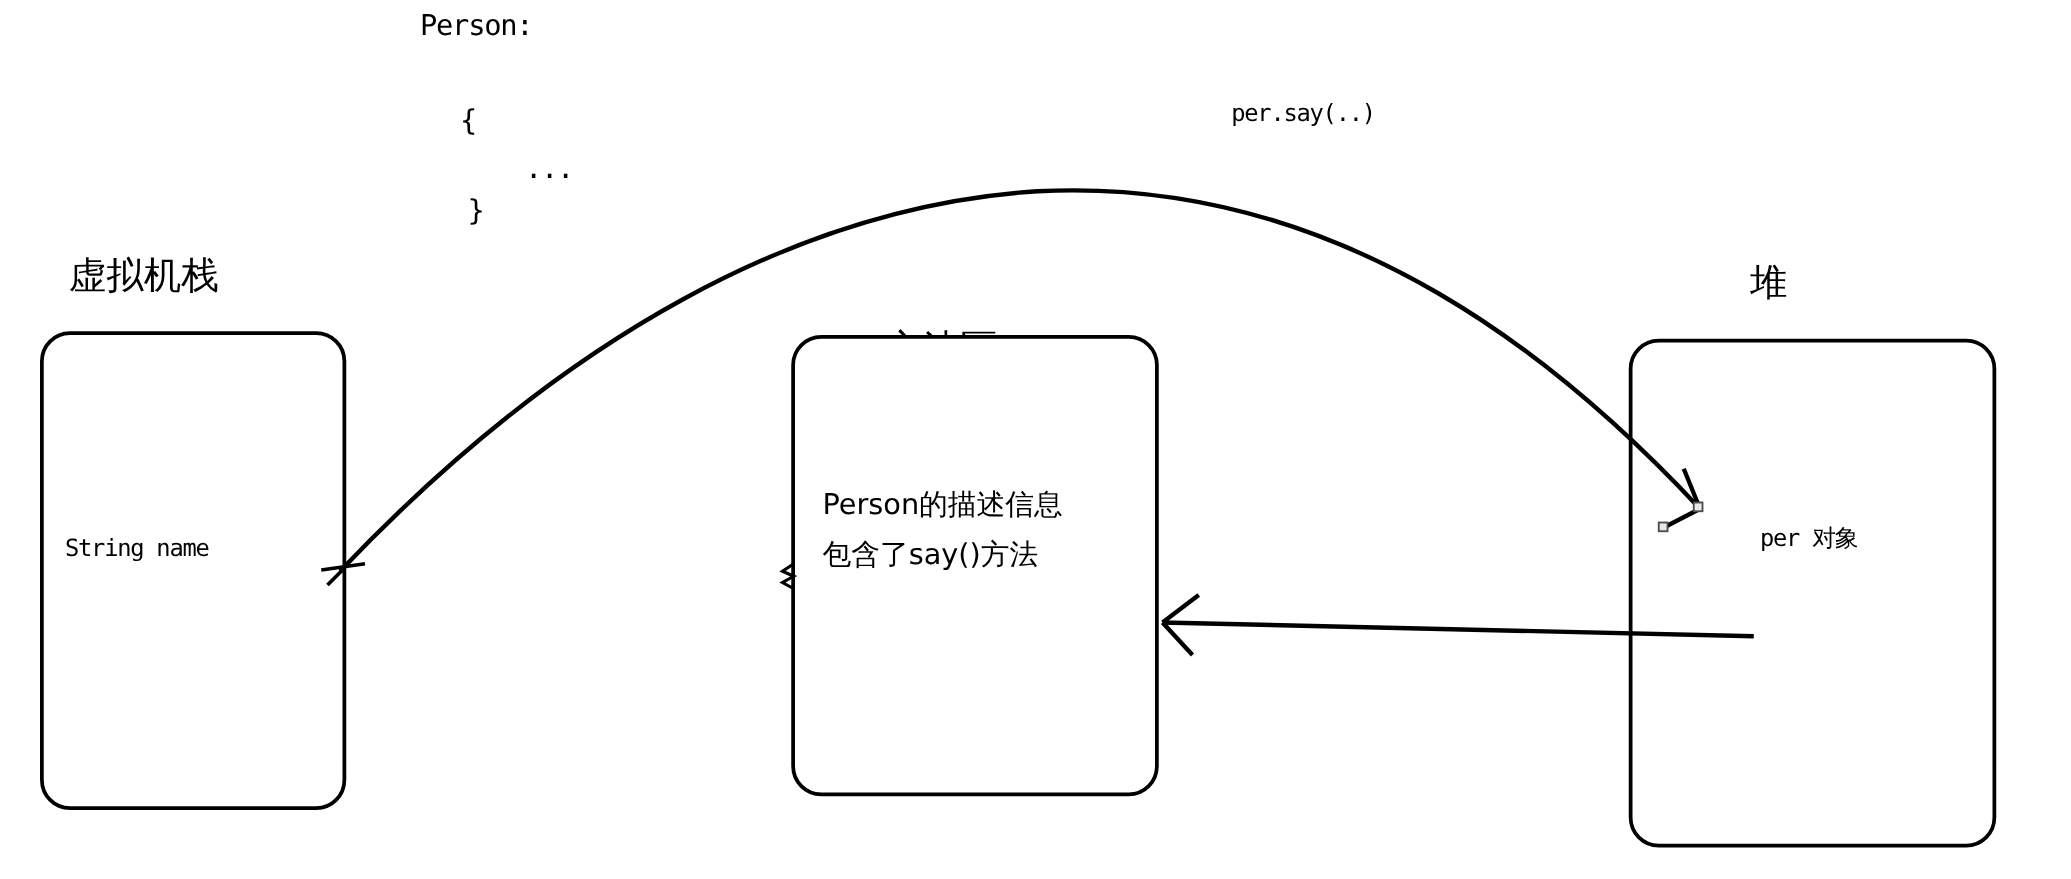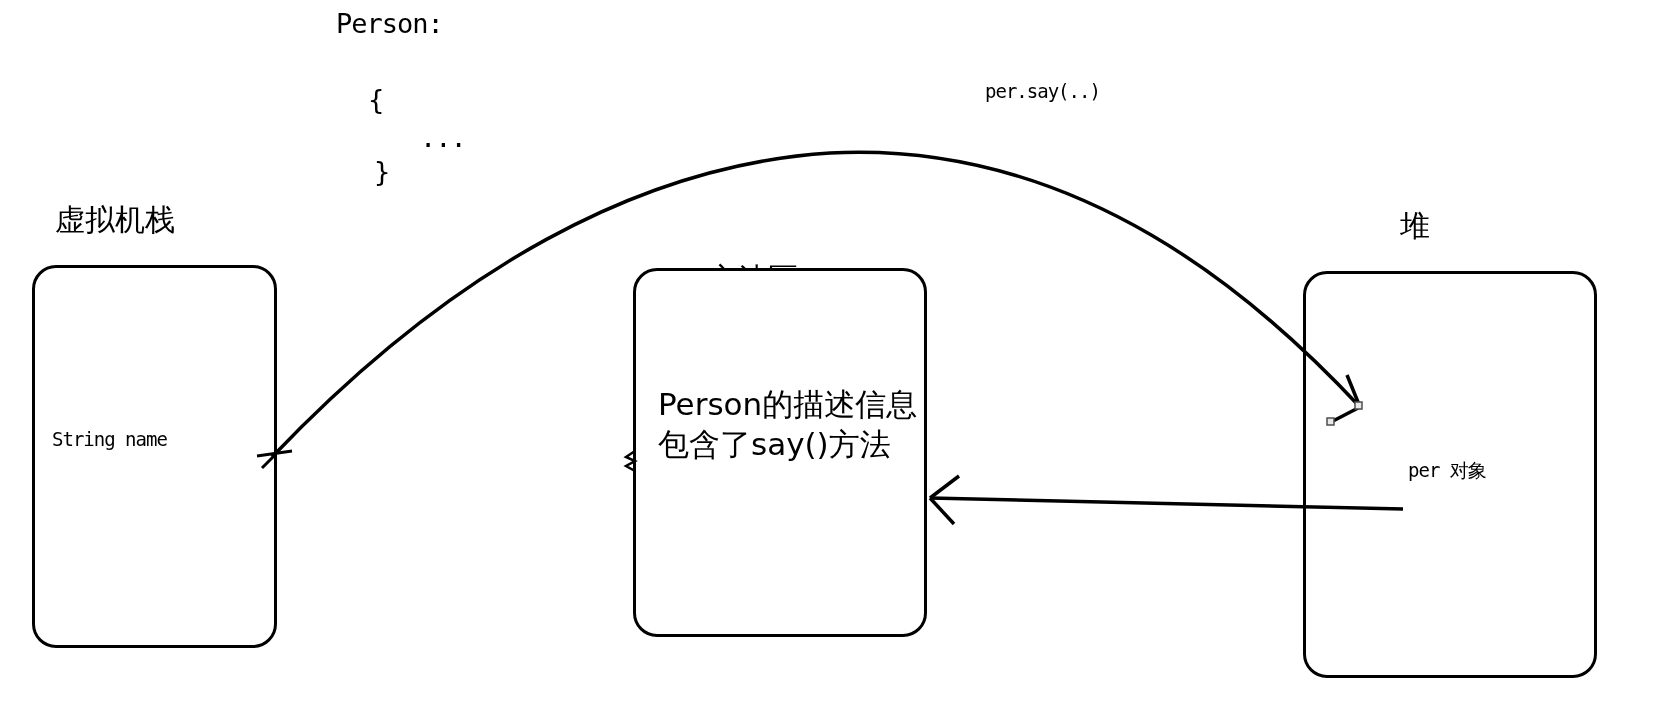--- a/index.html
+++ b/index.html
@@ -7,31 +7,31 @@
   #canvas {
     position: relative;
     width: 1657px;
     height: 703px;
     background: #ffffff;
     overflow: hidden;
     font-family: "DejaVu Sans Mono", "Liberation Mono", monospace;
     color: #000000;
   }
   .abs { position: absolute; white-space: pre; }
-  .code-line { font-size: 27px; letter-spacing: -1px; }
+  .code-line { font-size: 23px; letter-spacing: -1px; }
   .cn-label { font-size: 30px; font-family: "DejaVu Sans", "Liberation Sans", sans-serif; }
   .mem-box {
     position: absolute;
     border: 3px solid #000000;
     border-radius: 24px;
     background: #ffffff;
   }
   .box-text { font-size: 19px; letter-spacing: -1px; }
   .box-text-cn {
-    font-size: 31px;
+    font-size: 23px;
     line-height: 40px;
     font-family: "DejaVu Sans", "Liberation Sans", sans-serif;
     letter-spacing: 0;
   }
   svg.overlay {
     position: absolute;
     left: 0; top: 0;
     width: 1657px; height: 703px;
     pointer-events: none;
   }
@@ -52,21 +52,21 @@
   <div class="abs cn-label" style="left:708px; top:214px;margin-top:45px;">方法区</div>
   <div class="abs cn-label" style="left:1400px; top:206px;">堆</div>
 
   <div class="mem-box" style="left:32px; top:265px; width:245px; height:383px;"></div>
   <div class="mem-box" style="left:633px; top:268px; width:294px; height:369px;"></div>
   <div class="mem-box" style="left:1303px; top:271px; width:294px; height:407px;"></div>
 
   <div class="abs box-text" style="left:52px; top:428px;">String name</div>
   <div class="abs box-text-cn" style="left:658px; top:384px;">Person的描述信息</div>
   <div class="abs box-text-cn" style="left:658px; top:424px;">包含了say()方法</div>
-  <div class="abs box-text" style="left:1408px; top:418px;margin-top:40px;">per 对象</div>
+  <div class="abs box-text" style="left:1408px; top:418px;">per 对象</div>
 
   <svg class="overlay" viewBox="0 0 1657 703">
 
     <path d="M 272 457 C 450 270 640 165 830 153 C 1080 140 1260 300 1360 407" fill="none" stroke="#000000" stroke-width="3.5"></path>
 
     <line x1="257" y1="456" x2="292" y2="451" stroke="#000000" stroke-width="3"></line>
     <line x1="262" y1="468" x2="276" y2="454" stroke="#000000" stroke-width="3"></line>
 
     <line x1="1360" y1="407" x2="1347" y2="375" stroke="#000000" stroke-width="3.5"></line>
     <line x1="1360" y1="407" x2="1333" y2="421" stroke="#000000" stroke-width="3.5"></line>

